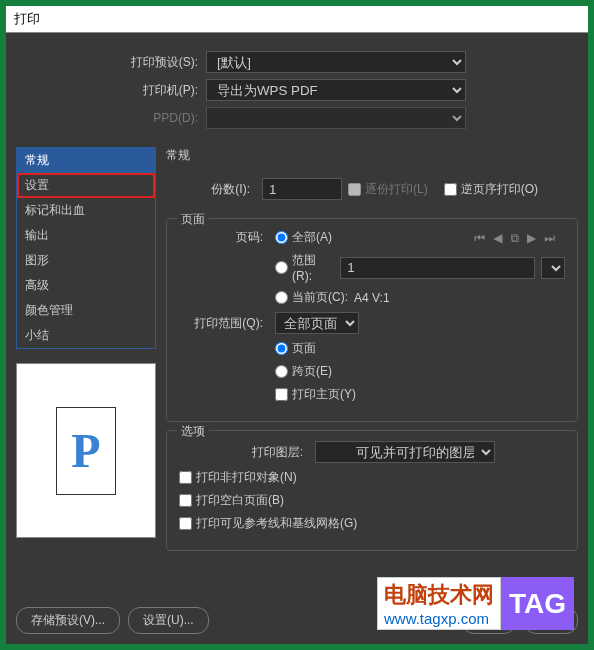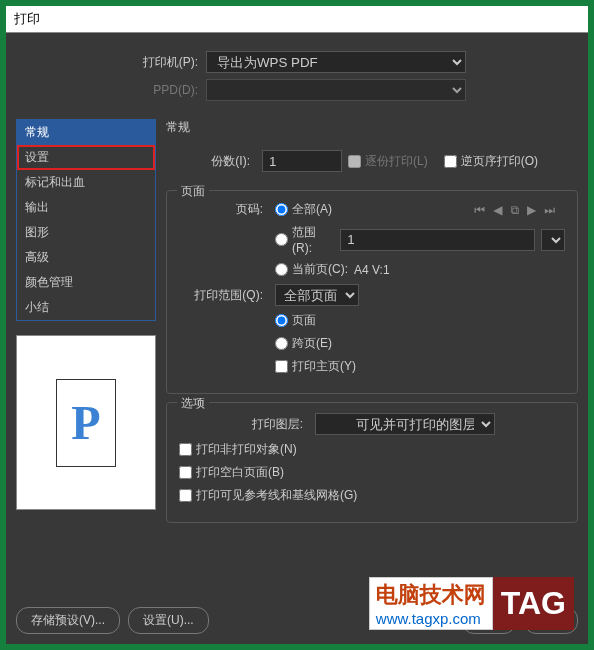--- a/index.html
+++ b/index.html
@@ -34,29 +34,33 @@
 .radio { display: flex; align-items: center; gap: 4px; justify-content: flex-end; }
 .nav-icons { display: flex; gap: 8px; color: #888; margin-left: auto; padding-right: 10px; font-size: 12px; }
 .nav-icons span { cursor: pointer; }
 .bottom-buttons { margin-top: auto; padding-top: 12px; display: flex; gap: 8px; }
 .btn { background: #383838; border: 1px solid #777; border-radius: 12px; padding: 4px 14px; color: #ccc; cursor: pointer; font-size: 12px; }
 .watermark { position: absolute; right: 20px; bottom: 20px; pointer-events: none; }
 .wm-box { display: flex; align-items: stretch; }
 .wm-left { background: #fff; padding: 2px 6px; border: 1px solid #ccc; }
 .wm-left .t1 { color: #c2410c; font-weight: bold; font-size: 22px; }
 .wm-left .t2 { color: #0066cc; font-size: 15px; }
-.wm-right { background: #7f1d1d; color: #fff; font-size: 32px; font-weight: bold; padding: 4px 8px; display: flex; align-items: center; }
+.wm-right { background: #8b5cf6; color: #fff; font-size: 28px; font-weight: bold; padding: 4px 8px; display: flex; align-items: center; }
 </style>
 </head>
 <body>
 
 <div class="window">
   <div class="titlebar">打印</div>
   <div class="dialog-body">
     <div class="top-fields">
+      <div class="field-row">
+        <span class="field-label"><span>打印预设(S):</span></span>
+        <select><option>[默认]</option></select>
+      </div>
       <div class="field-row">
         <span class="field-label"><span>打印机(P):</span></span>
         <select><option>导出为WPS PDF</option></select>
       </div>
       <div class="field-row">
         <span class="field-label disabled"><span>PPD(D):</span></span>
         <select class="disabled" disabled=""><option></option></select>
       </div>
     </div>
 

